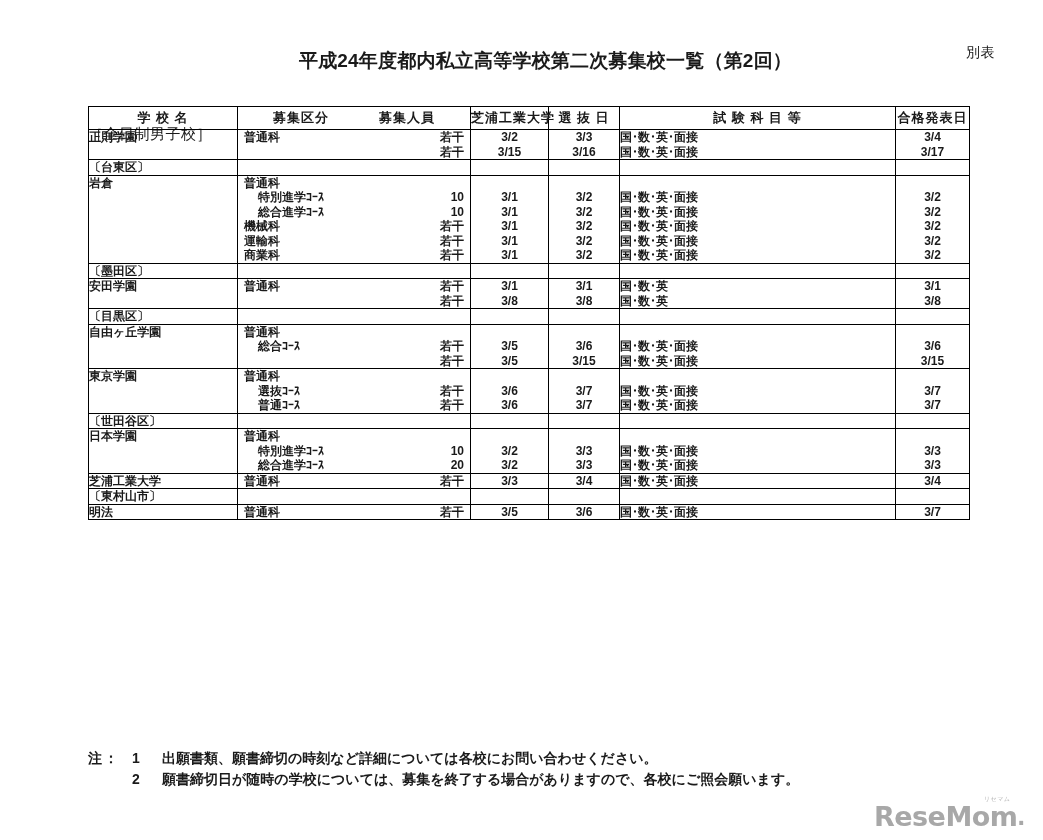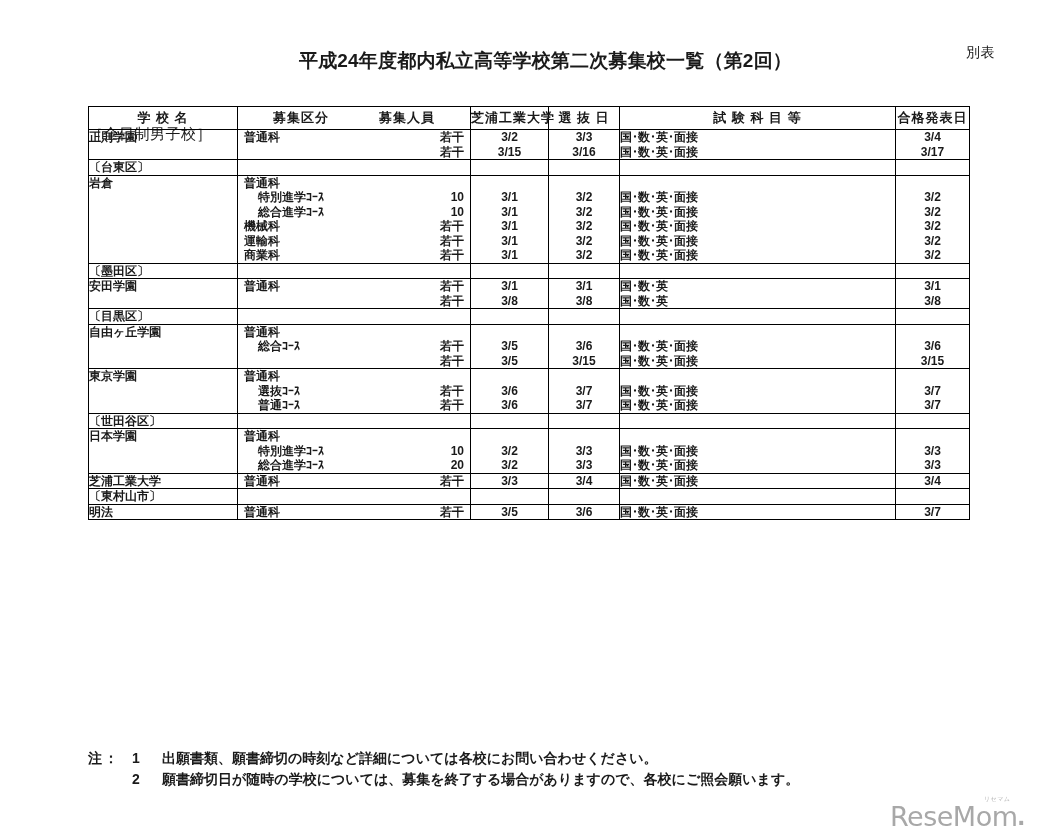--- a/index.html
+++ b/index.html
@@ -159,21 +159,21 @@
     position: absolute;
     right: 18px;
     bottom: 10px;
     display: flex;
     align-items: flex-end;
     color: #a8a8a8;
     user-select: none;
   }
   .wm-main {
     font-size: 27px;
-    font-weight: 400;
+    font-weight: 700;
     letter-spacing: -0.5px;
     line-height: 1;
     font-family: "DejaVu Sans", sans-serif;
   }
   .wm-sub {
     position: absolute;
     top: -7px;
     right: 7px;
     font-size: 6px;
     letter-spacing: 0.5px;

